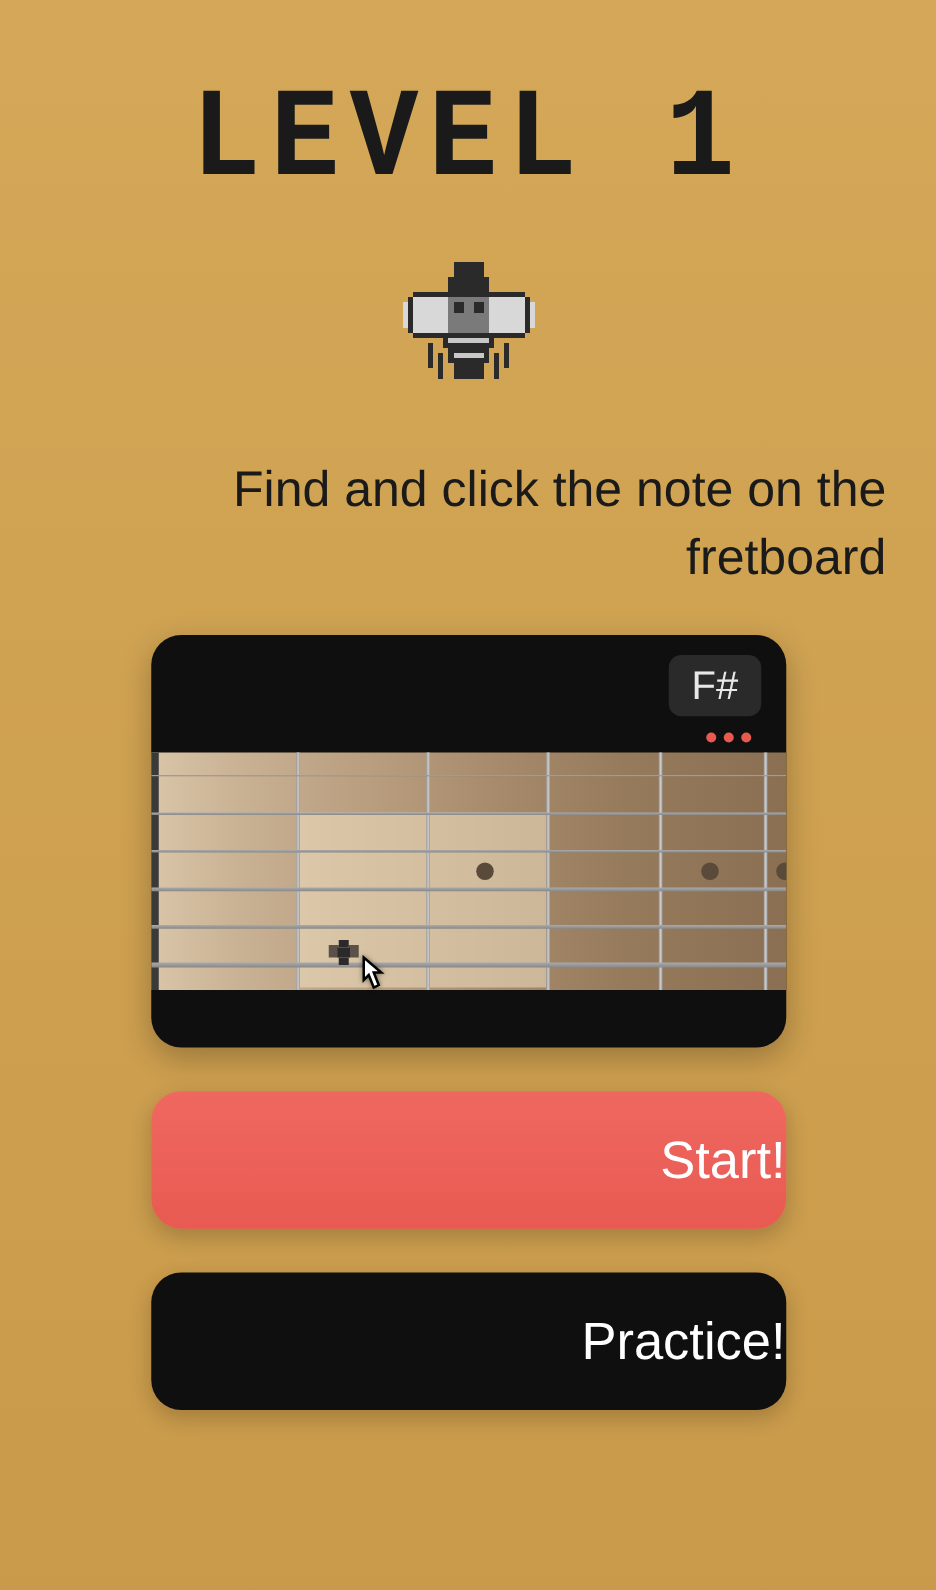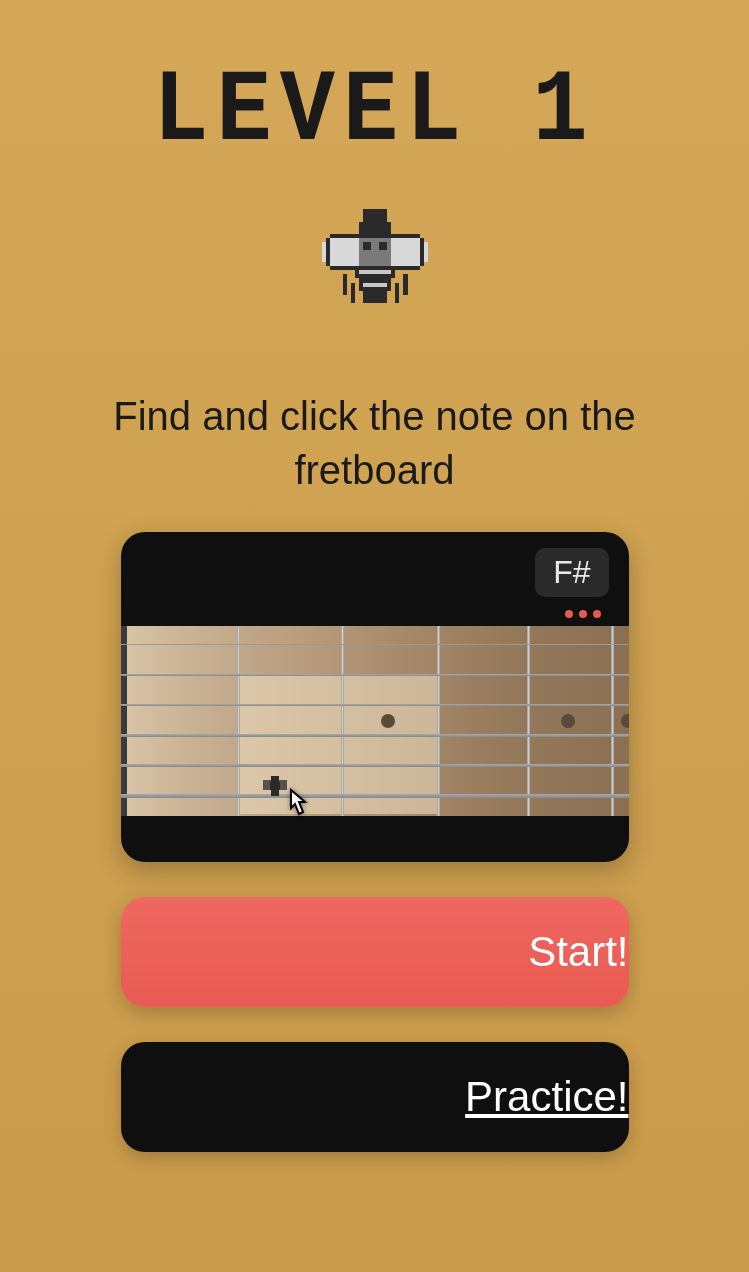--- a/index.html
+++ b/index.html
@@ -25,25 +25,25 @@
   transform: scaleY(1.1);
 }
 
 .fly-icon {
   margin-top: 20px;
   display: flex;
   justify-content: center;
 }
 
 .instruction {
-  margin-top: 74px;
+  margin-top: 50px;
   font-size: 40px;
   font-weight: 500;
   color: #1a1a1a;
-  text-align: center;
+  text-align: right;
   line-height: 1.35;
   padding: 0 40px;
 }
 
 .preview-container {
   margin-top: 35px;
   width: 508px;
   height: 330px;
   background: #0f0f0f;
   border-radius: 24px;
@@ -164,21 +164,20 @@
   box-shadow: 0 6px 18px rgba(0,0,0,0.2);
   text-align: right;
 }
 
 .btn-start {
   background: linear-gradient(180deg, #ef6860 0%, #e85a52 100%);
 }
 
 .btn-practice {
   background: #0f0f0f;
-  text-decoration: underline;
 }
 </style>
 </head>
 <body>
 
 <div class="title">LEVEL 1</div>
 
 <div class="fly-icon">
   <svg width="130" height="130" viewBox="0 0 64 64" shape-rendering="crispEdges">
 

